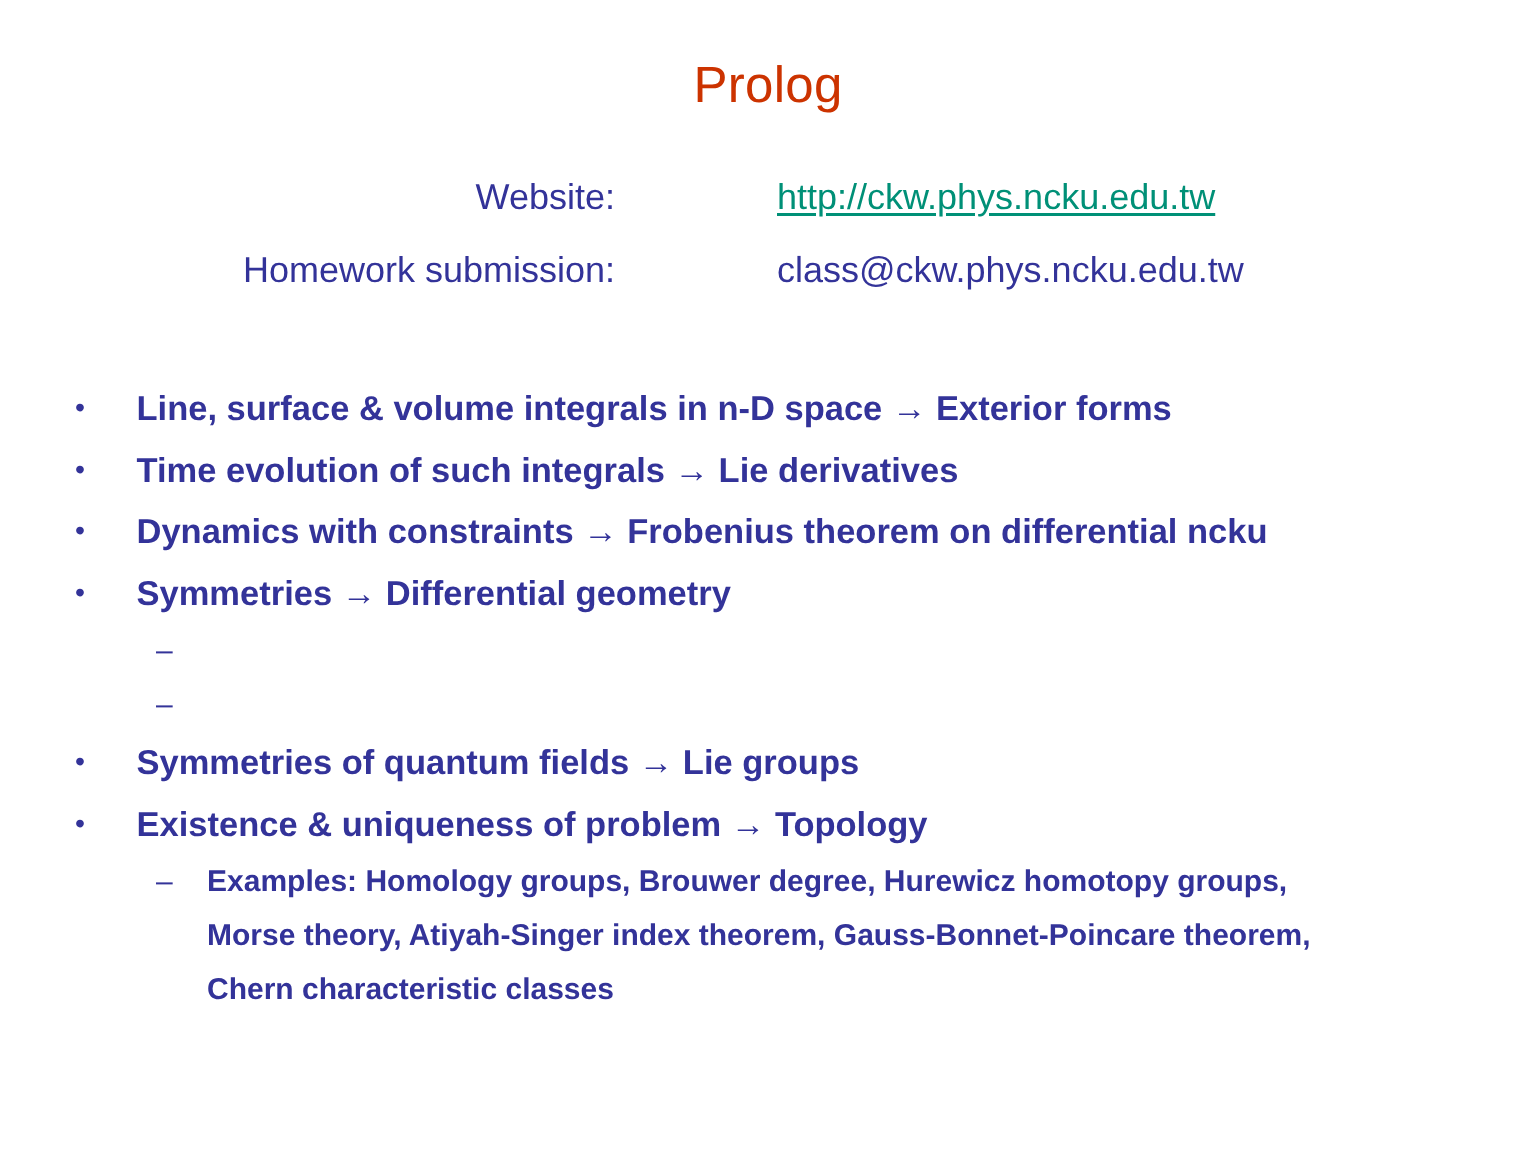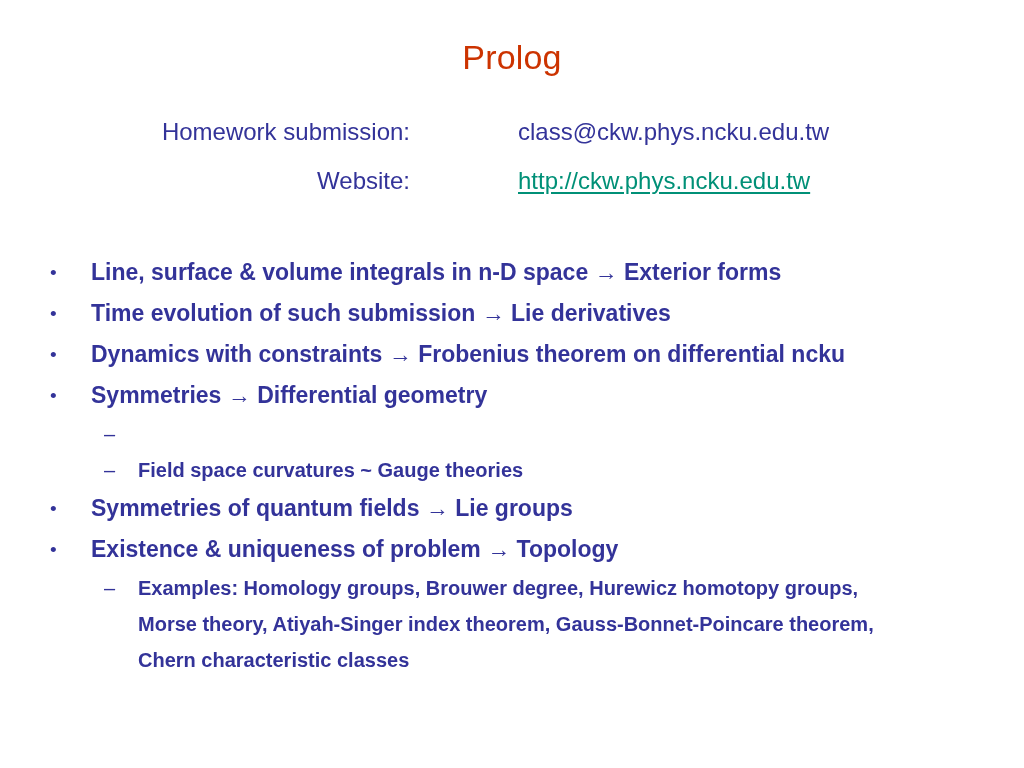--- a/index.html
+++ b/index.html
@@ -115,60 +115,59 @@
 </head>
 <body>
 
 <div class="slide">
 
   <div class="slide-title">Prolog</div>
 
   <div class="contact-block">
 
     <div class="contact-row">
-      <div class="contact-label">Homework submission:</div>
-      <div class="contact-value">class@ckw.phys.ncku.edu.tw</div>
+      <div class="contact-label">Website:</div>
+      <div class="contact-value link">http://ckw.phys.ncku.edu.tw</div>
     </div>
 
     <div class="contact-row">
-      <div class="contact-label">Website:</div>
-      <div class="contact-value link">http://ckw.phys.ncku.edu.tw</div>
+      <div class="contact-label">Homework submission:</div>
+      <div class="contact-value">class@ckw.phys.ncku.edu.tw</div>
     </div>
 
   </div>
 
   <div class="bullet-list">
 
     <div class="bullet-item level1">
       <span class="marker">•</span>
       <span class="bullet-text">Line, surface &amp; volume integrals in n-D space → Exterior forms</span>
     </div>
 
     <div class="bullet-item level1">
       <span class="marker">•</span>
-      <span class="bullet-text">Time evolution of such submission → Lie derivatives</span>
+      <span class="bullet-text">Time evolution of such integrals → Lie derivatives</span>
     </div>
 
     <div class="bullet-item level1">
       <span class="marker">•</span>
       <span class="bullet-text">Dynamics with constraints → Frobenius theorem on differential ncku</span>
     </div>
 
     <div class="bullet-item level1">
       <span class="marker">•</span>
       <span class="bullet-text">Symmetries → Differential geometry</span>
     </div>
 
     <div class="bullet-item level2">
       <span class="marker">–</span>
     </div>
 
     <div class="bullet-item level2">
       <span class="marker">–</span>
-      <span class="bullet-text">Field space curvatures ~ Gauge theories</span>
     </div>
 
     <div class="bullet-item level1">
       <span class="marker">•</span>
       <span class="bullet-text">Symmetries of quantum fields → Lie groups</span>
     </div>
 
     <div class="bullet-item level1">
       <span class="marker">•</span>
       <span class="bullet-text">Existence &amp; uniqueness of problem → Topology</span>

